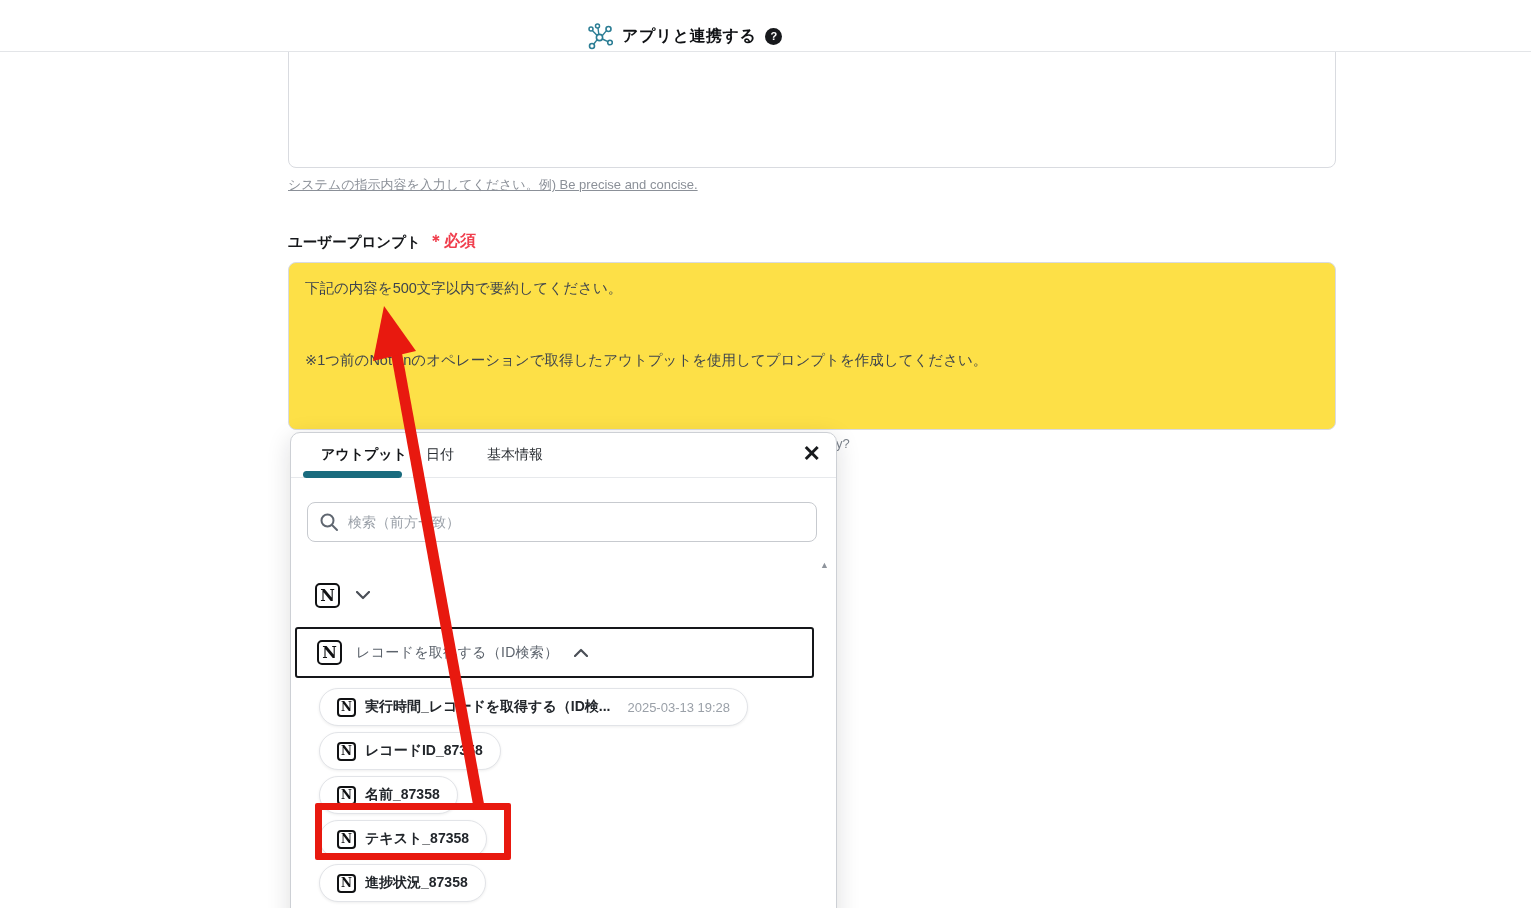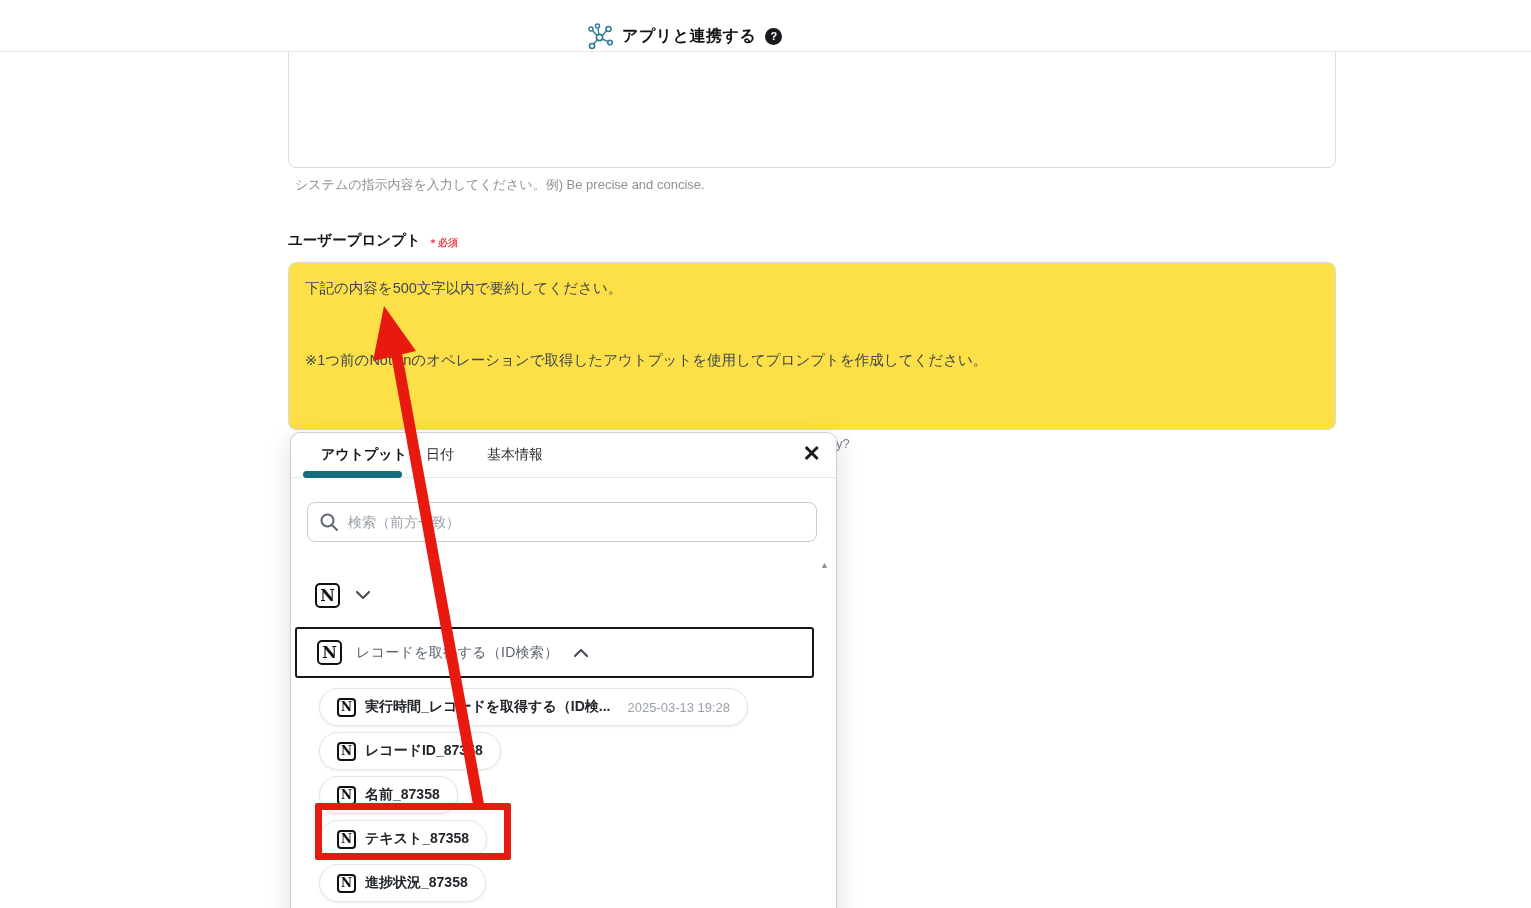--- a/index.html
+++ b/index.html
@@ -14,26 +14,26 @@
     display:flex; align-items:center; gap:9px; }
   .page-title { font-size:16px; font-weight:bold; color:#101215; letter-spacing:.5px; }
   .help-icon { width:17px; height:17px; border-radius:50%; background:#17191c;
     color:#fff; font-size:11px; font-weight:bold; display:flex;
     align-items:center; justify-content:center; cursor:pointer; }
 
   
   .sys-box { position:absolute; left:288px; top:28px; width:1048px; height:140px;
     border:1px solid #d9dbe0; border-radius:8px; background:#fff; resize:none;
     outline:none; z-index:1; padding:12px 16px; font:14.5px/24px "Liberation Sans",sans-serif; }
-  .helper { position:absolute; left:295px; top:176px; font-size:13px;
-    color:#8b9098; z-index:1; }
+  .helper { position:absolute; left:288px; top:176px; font-size:13px;
+    color:#8b9098; z-index:1;text-decoration:underline; }
   .label-row { position:absolute; left:288px; top:231px; display:flex;
     align-items:flex-end; gap:7px; z-index:1; }
   .field-label { font-size:14.5px; font-weight:bold; color:#16181b; }
-  .required { font-size:10px; font-weight:bold; color:#f03e4d; }
+  .required { font-size:16px; font-weight:bold; color:#f03e4d; }
   .user-box { position:absolute; left:288px; top:262px; width:1048px; height:168px;
     border:1px solid #d9dbe0; border-radius:8px; padding:13px 16px;
     font:14.5px/24px "Liberation Sans","DejaVu Sans",sans-serif; color:#3f454d;
     resize:none; outline:none; background:#fde047; z-index:1; }
   .partial-text { position:absolute; left:836px; top:436px; font-size:13px;
     color:#7c838c; z-index:2; }
 
   
   .popup { position:absolute; left:290px; top:432px; width:547px; height:500px;
     background:#fff; border:1px solid #cdd0d5; border-radius:10px;

